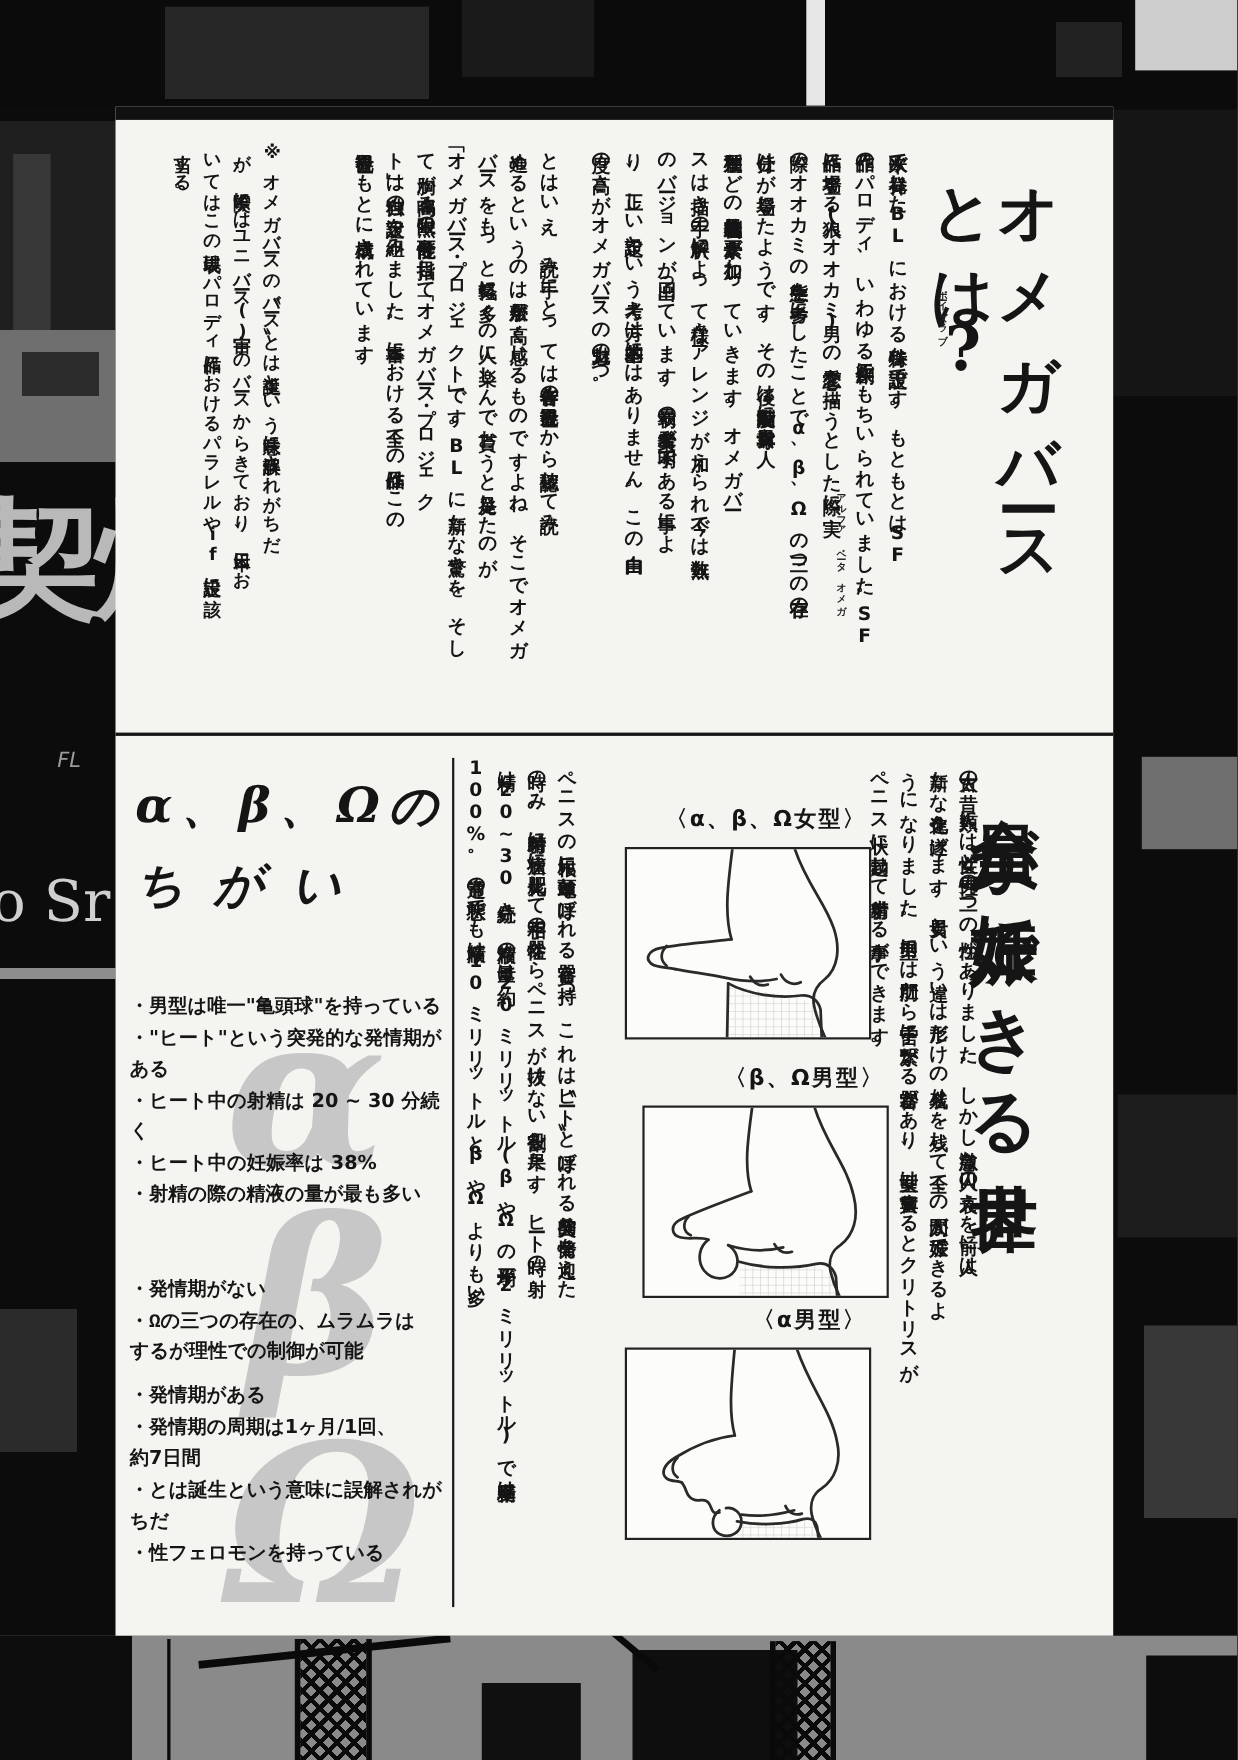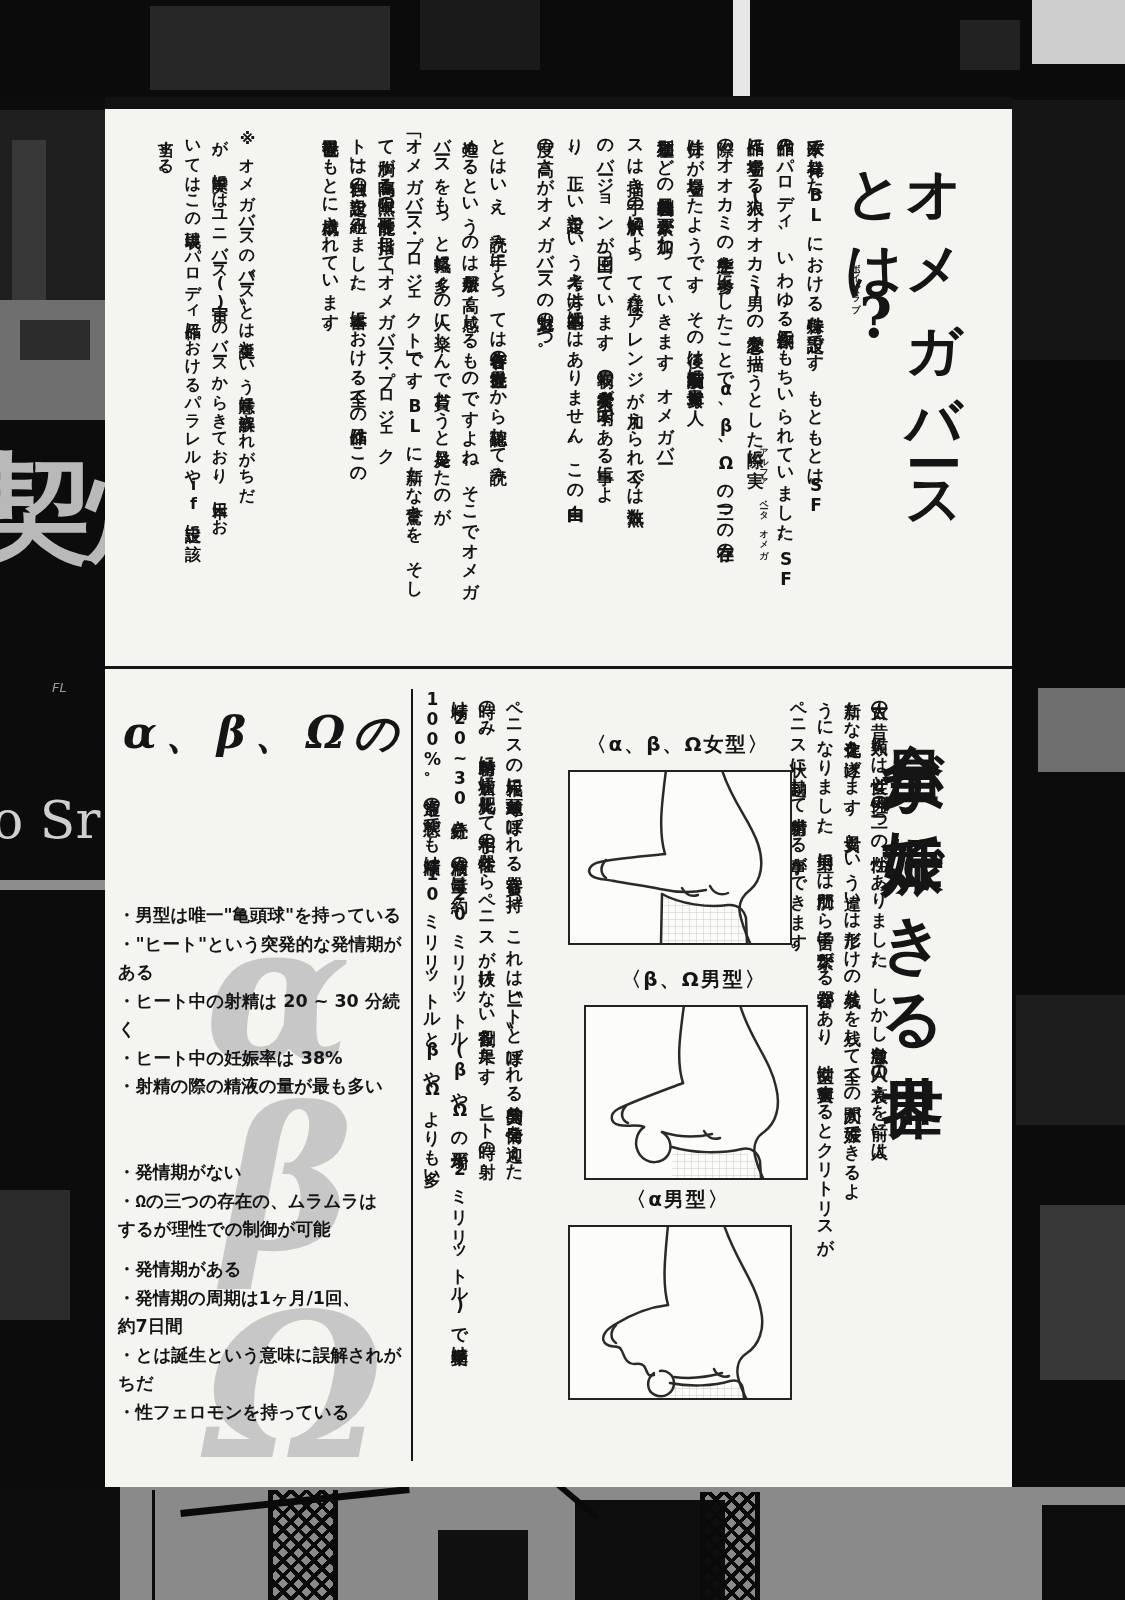--- a/index.html
+++ b/index.html
@@ -8,21 +8,21 @@
   .abs{position:absolute;}
   .v{writing-mode:vertical-rl;text-orientation:upright;}
   .pre{white-space:pre-line;}
 
   
   .bg-block{position:absolute;}
   .bg-sign-kanji{position:absolute;left:-26px;top:430px;font-size:118px;font-weight:bold;
     color:#b9b9b9;font-family:"DejaVu Serif",serif;letter-spacing:-6px;white-space:nowrap;}
   .bg-sign-latin{position:absolute;left:-8px;top:790px;font-size:52px;color:#cfcfcf;
     font-family:"DejaVu Serif",serif;white-space:nowrap;}
-  .bg-fl{position:absolute;left:52px;top:680px;font-size:13px;color:#9b9b9b;font-style:italic;}
+  .bg-fl{position:absolute;left:52px;top:680px;font-size:19px;color:#9b9b9b;font-style:italic;}
   .lattice{background:
      repeating-linear-gradient(45deg,#0a0a0a 0 4px,transparent 4px 11px),
      repeating-linear-gradient(135deg,#0a0a0a 0 4px,transparent 4px 11px);
      border-left:5px solid #0a0a0a;border-right:5px solid #0a0a0a;}
 
   
   .panel{position:absolute;left:105px;top:97px;width:907px;height:1390px;background:#f4f4f1;}
   .topbar{position:absolute;left:0;top:0;width:100%;height:12px;background:#111;}
   .hr-div{position:absolute;left:0;top:569px;width:100%;height:3px;background:#161616;}
   .vr-div{position:absolute;left:306px;top:592px;width:2px;height:772px;background:#161616;}
@@ -41,21 +41,21 @@
   .world-title{top:598px;right:6px;height:750px;font-family:"DejaVu Serif",serif;
     font-size:62px;font-weight:bold;letter-spacing:6px;}
   .world-body{top:592px;right:102px;height:782px;font-size:17px;font-weight:bold;line-height:27px;}
 
   
   .middle-body{top:592px;right:467px;height:782px;font-size:17px;font-weight:bold;line-height:27.5px;}
 
   
   .figure{position:absolute;left:463px;width:220px;}
   .fig1{top:634px;} .fig2{top:869px;} .fig3{top:1089px;}
-  .fig-label{display:block;text-align:center;font-weight:bold;font-size:20px;margin-bottom:12px;letter-spacing:2px;}
+  .fig-label{display:block;text-align:right;font-weight:bold;font-size:20px;margin-bottom:12px;letter-spacing:2px;}
   .figure svg{display:block;border:2px solid #222;background:#fcfcfa;}
 
   
   .diff-title{position:absolute;left:18px;top:600px;font-family:"DejaVu Serif",serif;
     font-style:italic;font-weight:bold;font-size:44px;line-height:72px;z-index:1;}
   .diff-t1{letter-spacing:8px;display:block;text-align:right;}
   .diff-t2{letter-spacing:26px;display:block;}
   .wm{position:absolute;font-family:"DejaVu Serif",serif;font-style:italic;font-weight:bold;
     color:#c7c7c7;z-index:0;line-height:1;}
   .wm-alpha{left:100px;top:800px;font-size:190px;}
@@ -210,20 +210,21 @@
           <path d="M104,150 C120,152 138,150 152,146"></path>
           <path d="M144,142 c3,7 10,9 15,7"></path>
           <path d="M154,-2 C166,34 186,56 191,84 C195,102 189,118 177,126 C169,131 166,140 168,150 C170,159 173,165 176,171"></path>
           <path d="M100,156 C120,160 144,159 160,154 C168,152 172,156 173,162 L174,171"></path>
         </g>
       </svg>
     </figure>
 
     <h2 class="diff-title" style="margin:0;">
       <span class="diff-t1">α、β、Ωの</span>
+      <span class="diff-t2">ちがい</span>
     </h2>
 
     <span class="wm wm-alpha">α</span>
     <span class="wm wm-beta">β</span>
     <span class="wm wm-omega">Ω</span>
 
     <div class="diff-group g-alpha">
       <div class="pre">・男型は唯一"亀頭球"を持っている</div>
       <div class="pre">・"ヒート"という突発的な発情期がある</div>
       <div class="pre">・ヒート中の射精は 20 ~ 30 分続く</div>

